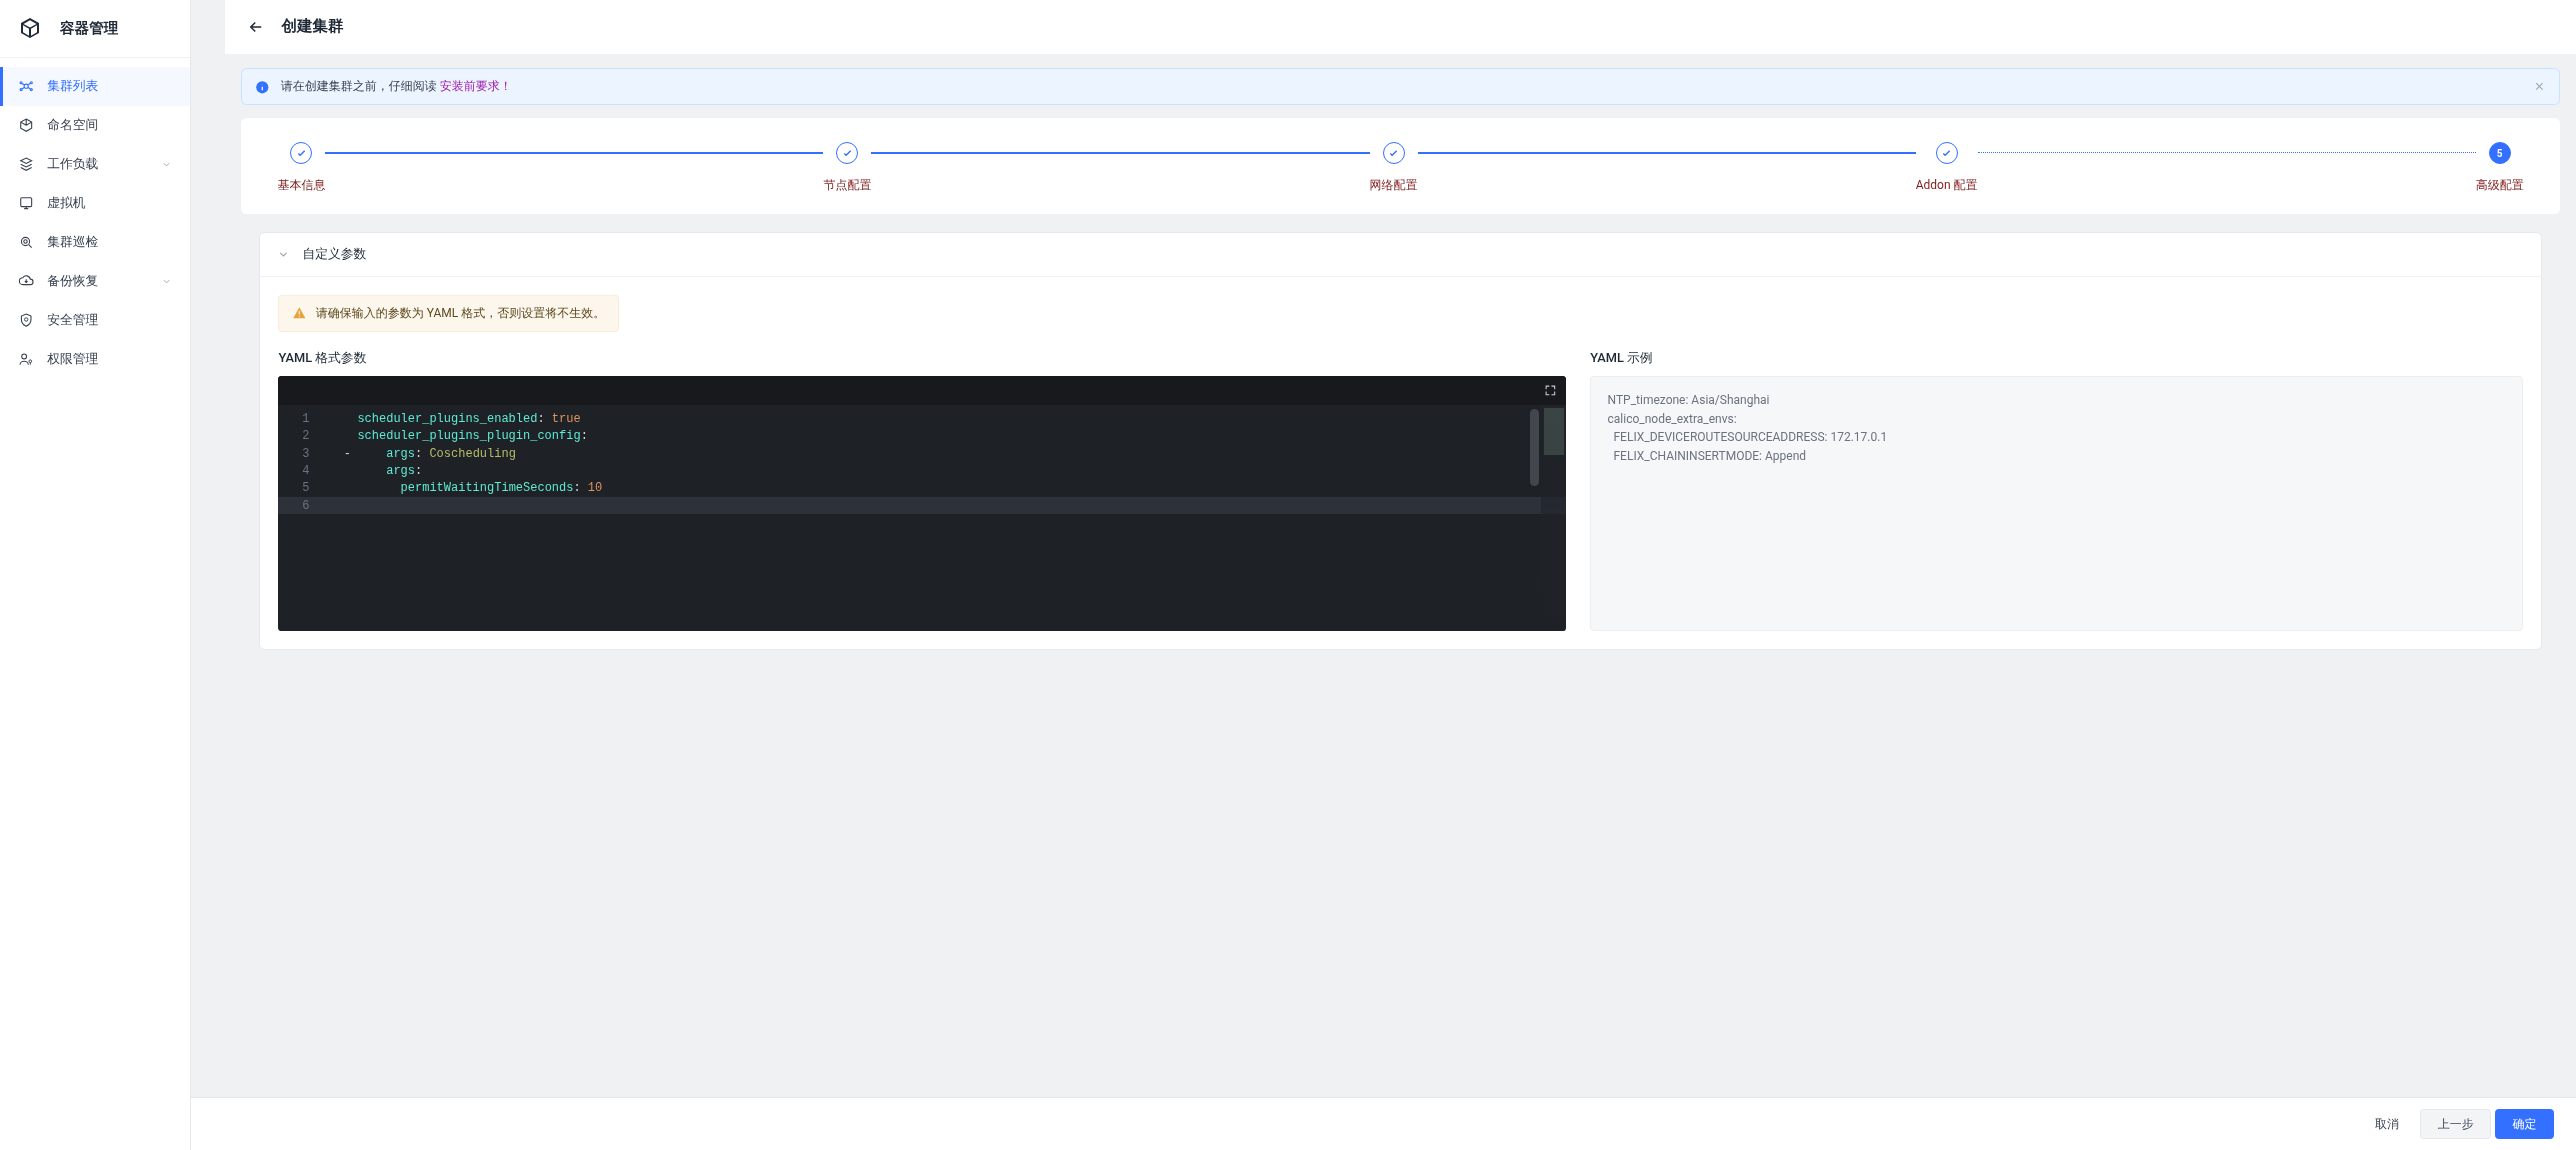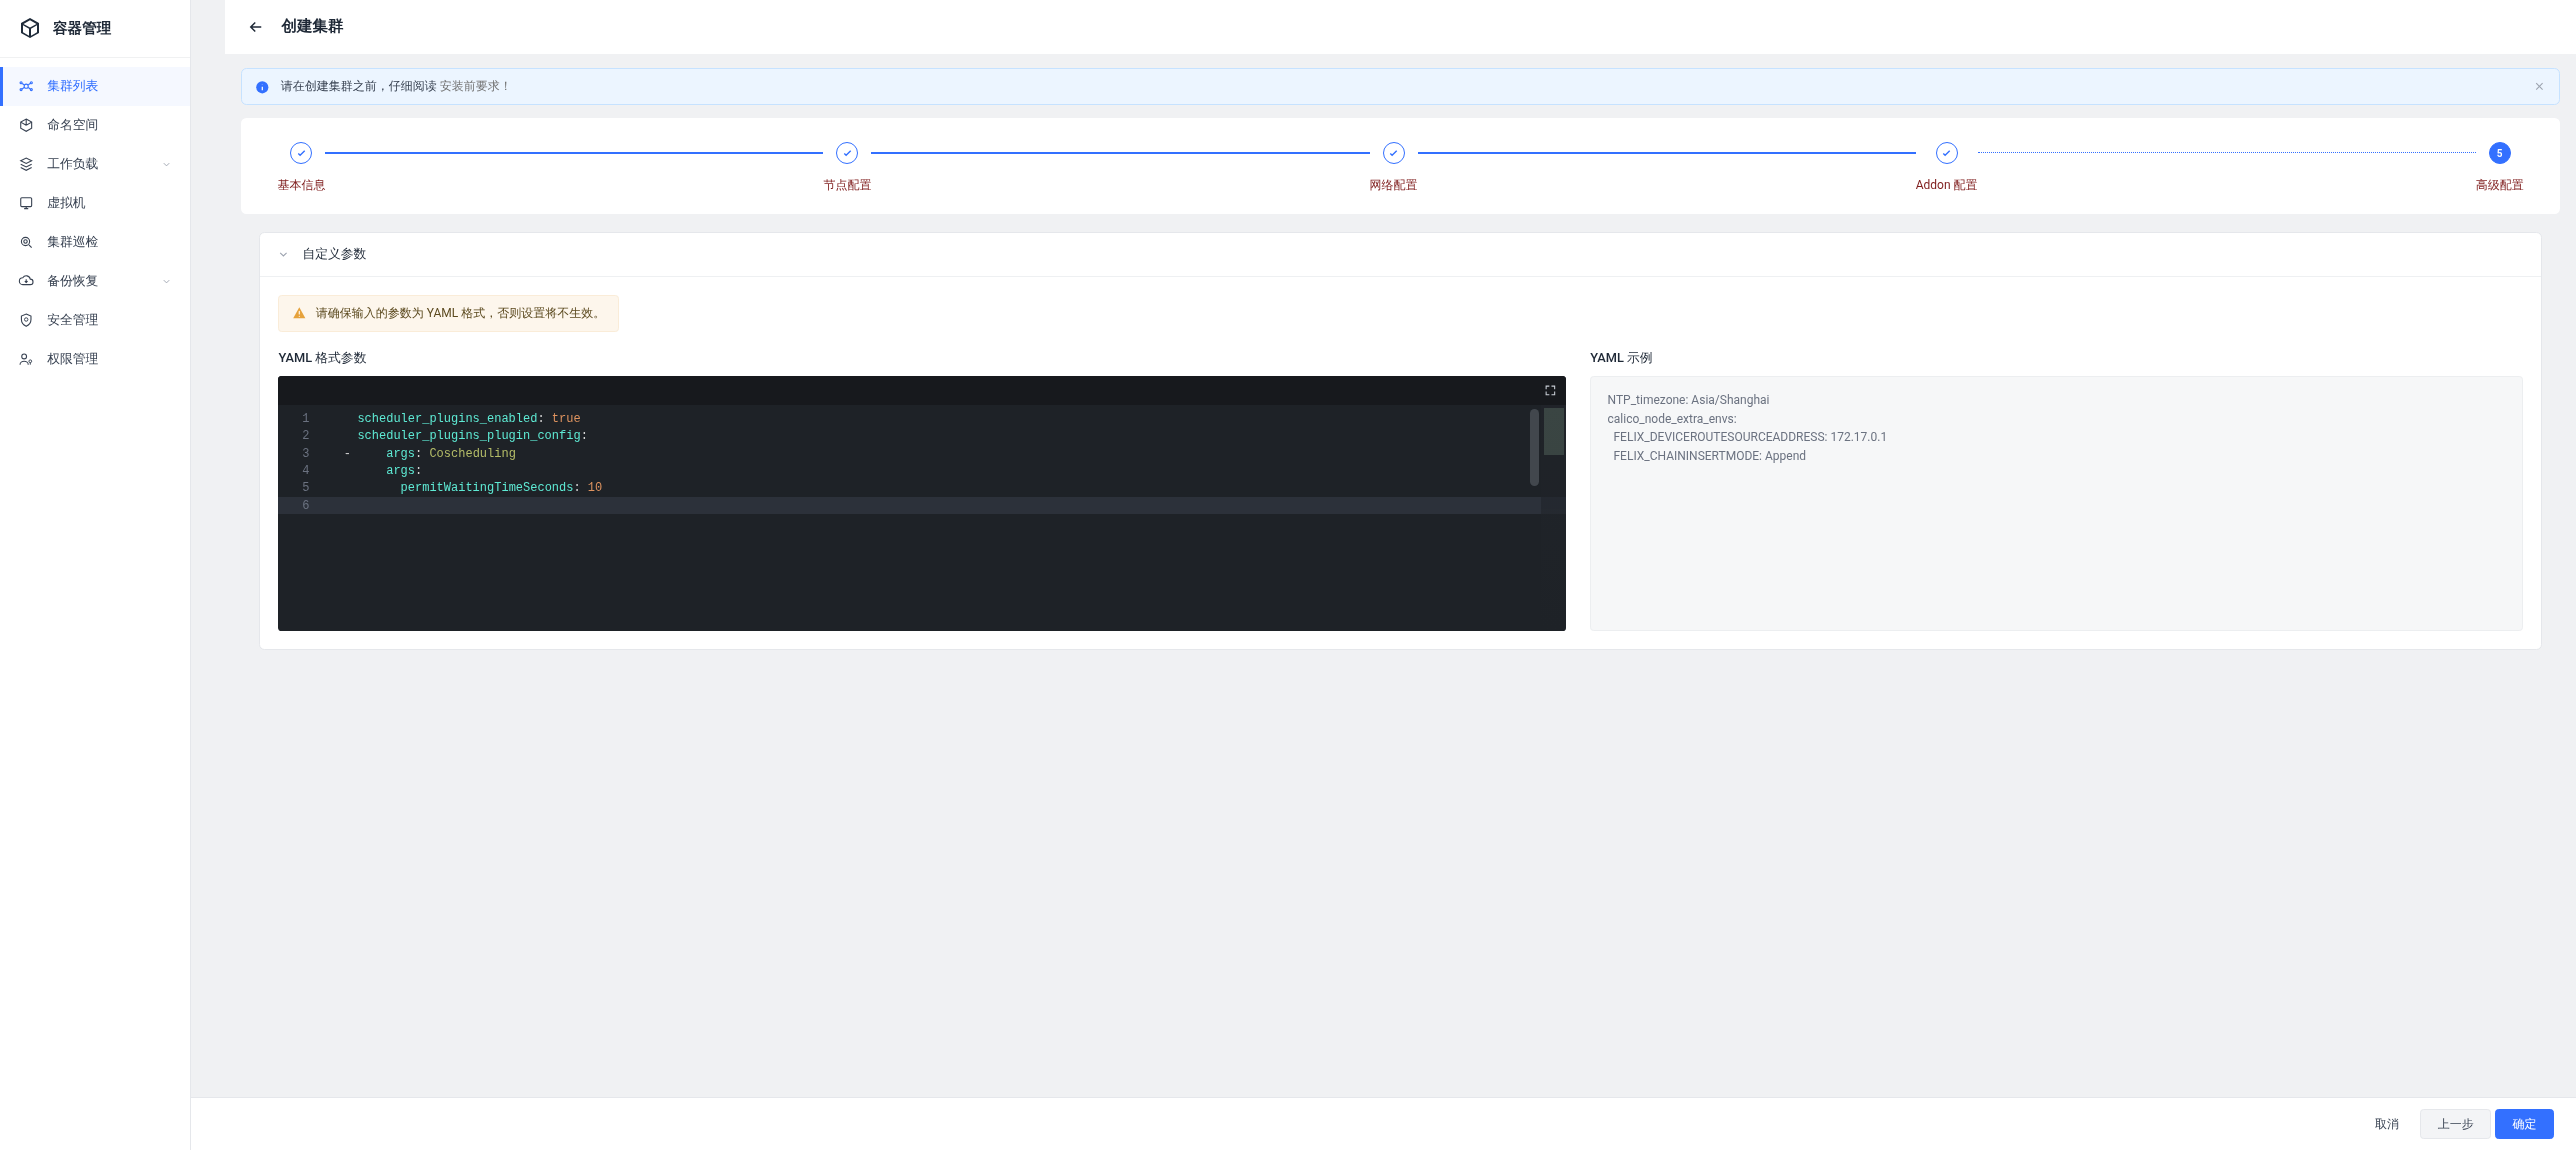--- a/index.html
+++ b/index.html
@@ -2,21 +2,21 @@
 <html style="font-size:14.6px"><head>
 <meta charset="utf-8">
 <style>
 * { box-sizing: border-box; margin: 0; padding: 0; }
 body { font-family: -apple-system, BlinkMacSystemFont, "Segoe UI", Roboto, "Helvetica Neue", Arial, sans-serif; background: #f5f6f7; color: #1f2937; font-size: 12.8px; }
 
 .app { display: flex; height: 100vh; }
 
 
 .sidebar { width: 191px; background: #fff; border-right: 0.9px solid #e5e7eb; display: flex; flex-direction: column; flex-shrink: 0; }
-.brand { display: flex; align-items: center; gap: 11px; padding: 16.4px 18px; border-bottom: 0.9px solid #f0f1f2; }
+.brand { display: flex; align-items: center; gap: 18px; padding: 16.4px 18px; border-bottom: 0.9px solid #f0f1f2; }
 .brand-logo { width: 24px; height: 24px; }
 .brand-title { font-size: 14.6px; font-weight: 600; color: #1f2937; }
 .nav { padding: 9px 0; }
 .nav-item { display: flex; align-items: center; gap: 12.8px; padding: 11px 18px; cursor: pointer; color: #374151; position: relative; }
 .nav-item.active { color: #3370ff; background: #f5f8ff; }
 .nav-item.active::before { content: ""; position: absolute; left: 0; top: 0; bottom: 0; width: 2.7px; background: #3370ff; }
 .nav-icon { width: 16.4px; height: 16.4px; display: flex; align-items: center; justify-content: center; flex-shrink: 0; }
 .nav-label { flex: 1; font-size: 12.8px; }
 .nav-expand { color: #9ca3af; font-size: 11px; }
 
@@ -25,21 +25,21 @@
 .page-header { display: flex; align-items: center; gap: 16.4px; padding: 16.4px 22px; background: #fff; }
 .back-icon { cursor: pointer; }
 .page-title { font-size: 15.5px; font-weight: 600; }
 
 .content-scroller { flex: 1; overflow: auto; padding: 14.6px 16.4px 82px 16.4px; }
 
 
 .info-banner { display: flex; align-items: center; gap: 11px; background: #ecf5ff; border: 0.9px solid #c6e2ff; border-radius: 5.5px; padding: 9px 12.8px; font-size: 12px; margin-bottom: 12.8px; }
 .info-icon { width: 14.6px; height: 14.6px; color: #3370ff; flex-shrink: 0; }
 .info-text { flex: 1; color: #374151; }
-.info-link { color: #737373; cursor: pointer; text-align: right; }
+.info-link { color: #a21caf; cursor: pointer; text-align: right; }
 .info-close { color: #9ca3af; cursor: pointer; font-size: 14.6px; }
 
 
 .steps-card { background: #fff; border-radius: 5.5px; padding: 24px 36px 20px 36px; margin-bottom: 18px; }
 .steps-row { display: flex; align-items: flex-start; justify-content: center; gap: 0; }
 .step { display: flex; flex-direction: column; align-items: center; gap: 12.8px; flex: 0 0 auto; }
 .step-circle { width: 22px; height: 22px; border-radius: 50%; border: 1.4px solid #3370ff; display: flex; align-items: center; justify-content: center; background: #fff; color: #3370ff; font-size: 10px; font-weight: 600; }
 .step-circle.current { background: #3370ff; color: #fff; }
 .step-label { font-size: 12px; color: #7f1d1d; }
 .step-line { flex: 1 1 128px; height: 1.4px; background: #3370ff; margin-top: 10px; }

